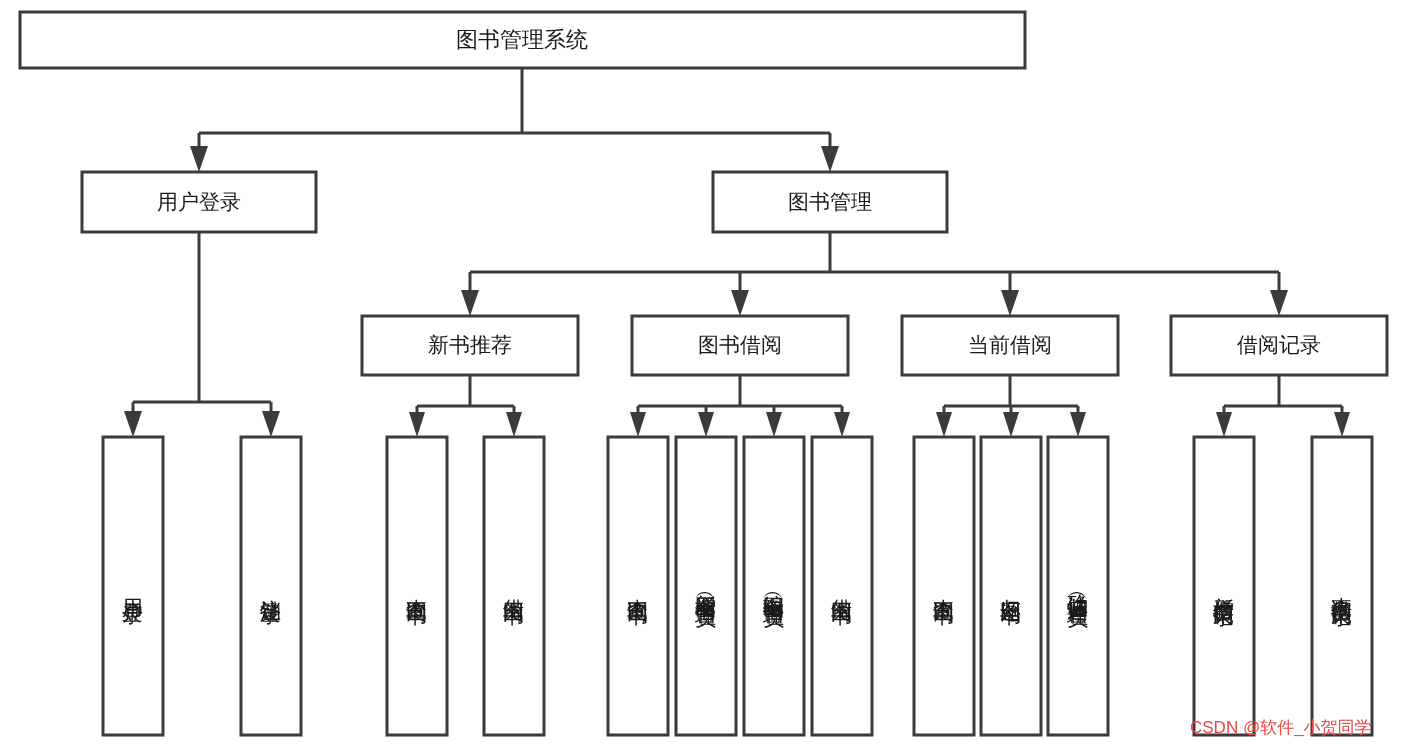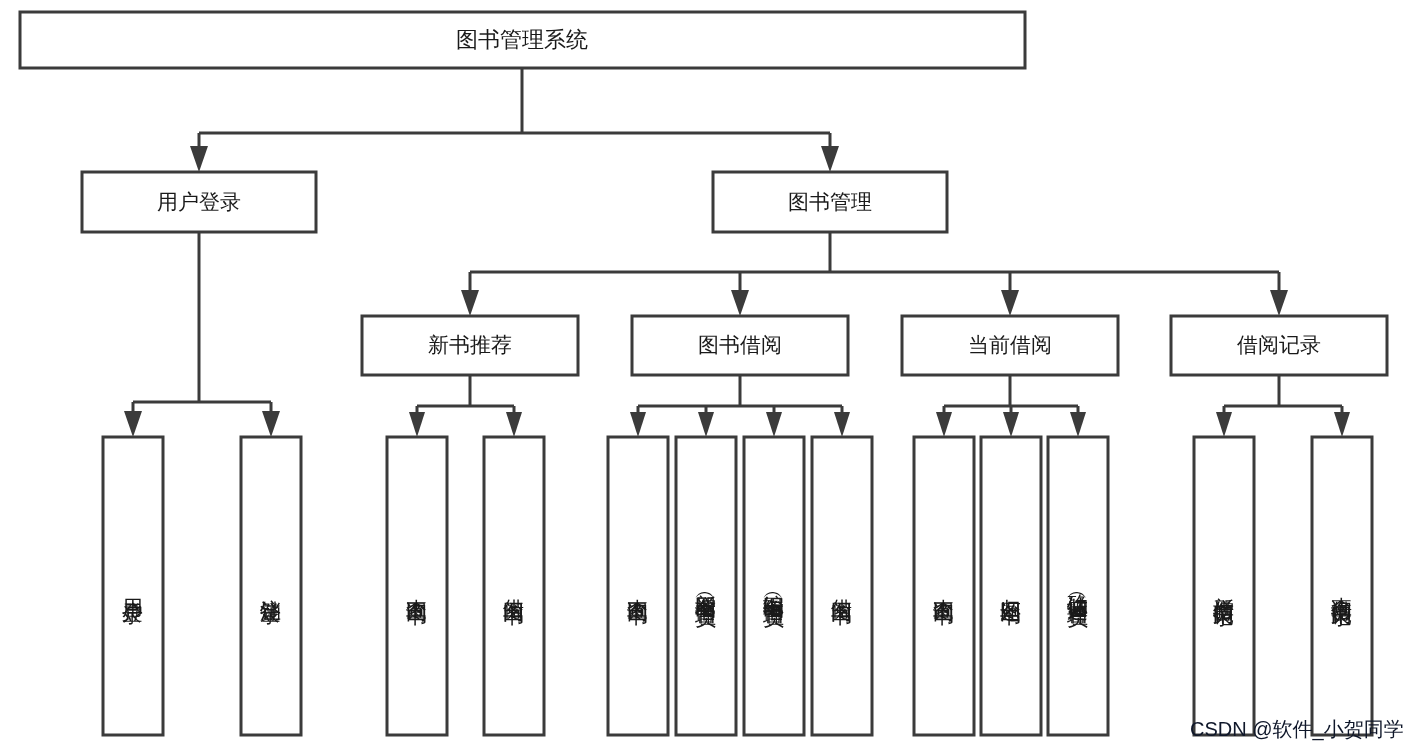--- a/index.html
+++ b/index.html
@@ -65,22 +65,22 @@
     display: flex;
     align-items: center;
     justify-content: center;
     text-align: center;
     white-space: nowrap;
     pointer-events: none;
   }
   .watermark {
     position: absolute;
     font-family: "Liberation Sans", "DejaVu Sans", sans-serif;
-    font-size: 20px;
-    color: #0f172a;
+    font-size: 17px;
+    color: #ef4444;
     white-space: nowrap;
     left: 1190px;
     top: 716px;
   }
 </style>
 </head>
 <body>
 
 <div id="diagram-root">
 

